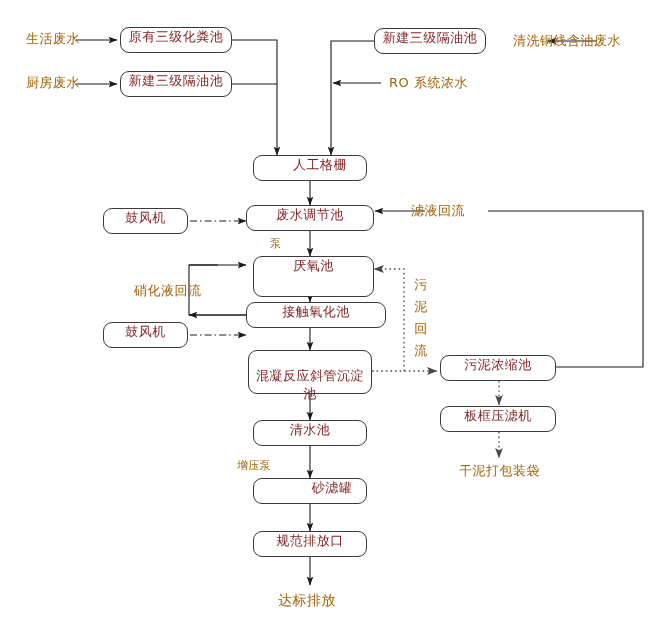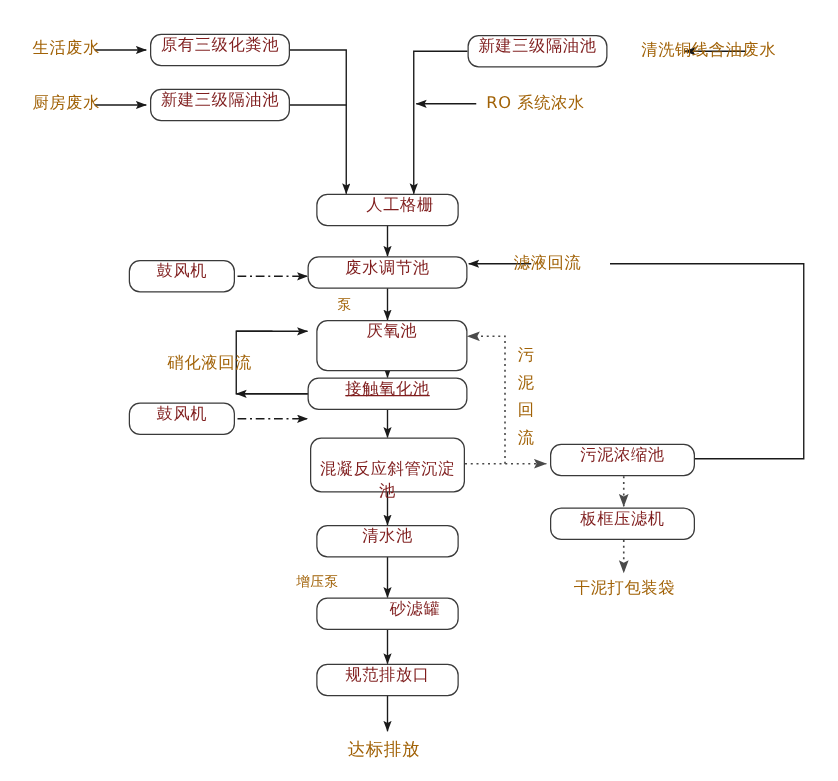--- a/index.html
+++ b/index.html
@@ -150,21 +150,21 @@
   </div>
 
   <div class="node" style="left:246px; top:205px; width:128px; height:26px;">
     <span>废水调节池</span>
   </div>
 
   <div class="node" style="left:253px; top:256px; width:121px; height:41px;">
     <span>厌氧池</span>
   </div>
 
-  <div class="node" style="left:246px; top:302px; width:128px; height:26px;text-decoration:underline;">
+  <div class="node" style="left:246px; top:302px; width:140px; height:26px;">
     <span>接触氧化池</span>
   </div>
 
   <div class="node two-line" style="left:248px; top:350px; width:124px; height:44px;">
     <span>混凝反应斜管沉淀池</span>
   </div>
 
   <div class="node" style="left:253px; top:420px; width:114px; height:26px;">
     <span>清水池</span>
   </div>

